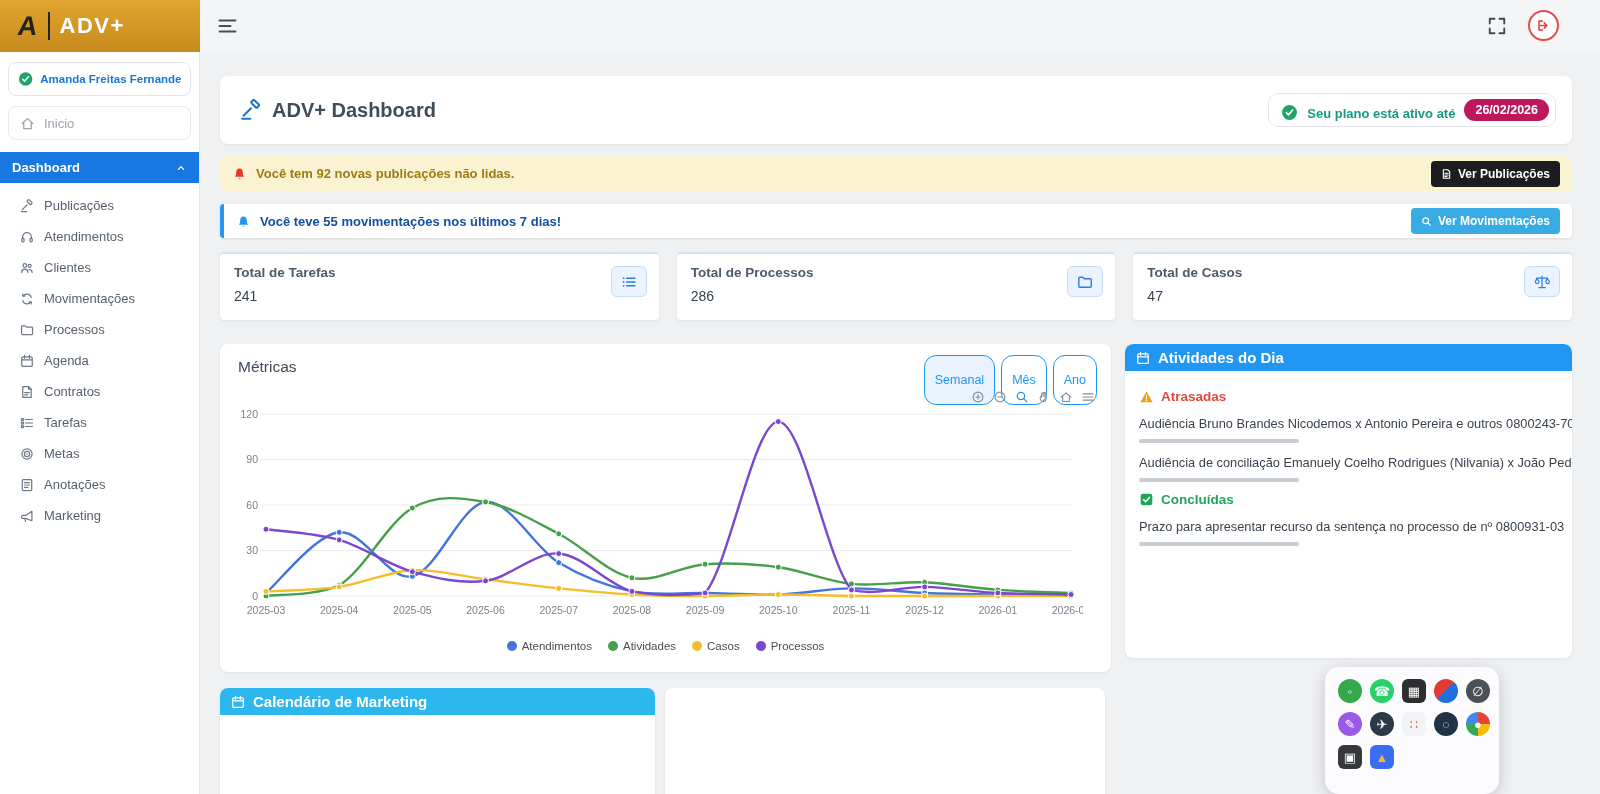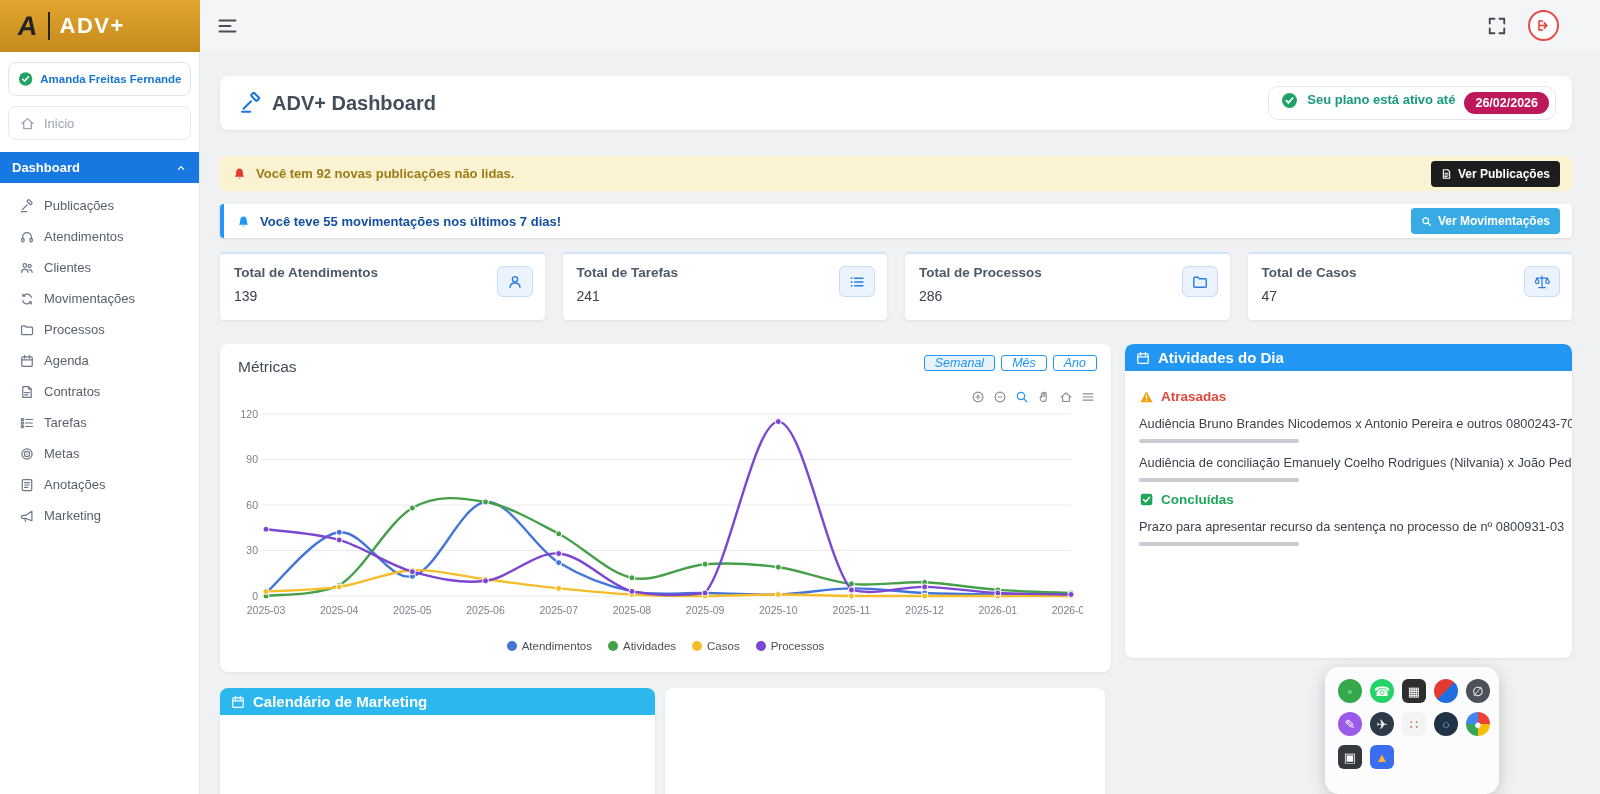--- a/index.html
+++ b/index.html
@@ -25,24 +25,24 @@
   .home-chip{margin:10px 8px 0;height:32px;border:1px solid #e6eaef;border-radius:8px;display:flex;align-items:center;gap:9px;padding:0 11px;color:#9aa4b1;font-size:13px;}
   .dash-item{margin-top:12px;height:31px;background:#1678e0;color:#fff;font-size:13px;font-weight:bold;display:flex;align-items:center;justify-content:space-between;padding:0 12px;}
   .side-children{padding:7px 0 10px;}
   .side-item{height:31px;display:flex;align-items:center;gap:10px;padding-left:20px;color:#57616e;font-size:13px;cursor:pointer;}
   .side-item .ic{color:#6e7988;display:flex;}
 
   
   .card{position:absolute;background:#fff;border-radius:8px;box-shadow:0 1px 3px rgba(16,24,40,.07);box-sizing:border-box;}
 
   
-  #title-card{left:220px;top:76px;width:1352px;height:54px;display:flex;align-items:center;padding:0 16px 0 20px;}
+  #title-card{left:220px;top:76px;width:1352px;height:68px;display:flex;align-items:center;padding:0 16px 0 20px;}
   .page-title{font-size:20px;font-weight:600;color:#414d59;margin-left:10px;}
   .spacer{flex:1;}
-  .plan-box{display:flex;align-items:flex-start;gap:9px;border:1px solid #e3e7ed;border-radius:10px;padding:5px 6px 5px 12px;background:#fff;}
+  .plan-box{display:flex;align-items:flex-end;gap:9px;border:1px solid #e3e7ed;border-radius:10px;padding:5px 6px 5px 12px;background:#fff;}
   .plan-text{font-size:13px;font-weight:bold;color:#199a80;}
   .plan-badge{background:#be185d;color:#fff;font-size:12.5px;font-weight:bold;border-radius:12px;padding:4px 11px;}
 
   
   #alert-yellow{left:220px;top:156px;width:1352px;height:35px;background:#fbf2d2;border-radius:6px;display:flex;align-items:center;gap:9px;padding:0 12px;box-shadow:none;}
   .alert-yellow-text{font-size:13px;font-weight:bold;color:#9b7c15;}
   .dark-btn{margin-left:auto;background:#1d1d1f;border-radius:4px;color:#fff;font-size:12px;font-weight:bold;padding:6px 10px;display:flex;align-items:center;gap:6px;}
   #alert-blue{left:220px;top:204px;width:1352px;height:34px;background:#fff;border-left:4px solid #2196f3;border-radius:4px;display:flex;align-items:center;gap:9px;padding:0 12px;box-shadow:0 1px 3px rgba(0,0,0,.10);}
   .alert-blue-text{font-size:13px;font-weight:bold;color:#1450a0;}
   .blue-btn{margin-left:auto;background:#38abe4;border-radius:4px;color:#fff;font-size:12px;font-weight:bold;padding:6px 10px;display:flex;align-items:center;gap:6px;}
@@ -51,21 +51,21 @@
   #stats-row{position:absolute;left:220px;top:252px;width:1352px;height:68px;display:flex;gap:18px;}
   .stat-card{flex:1;background:#fff;border-radius:4px;border-top:2px solid #cfe3fa;box-shadow:0 1px 3px rgba(0,0,0,.08);position:relative;padding:11px 14px;box-sizing:border-box;}
   .stat-label{font-size:13.5px;font-weight:600;color:#4d5a68;}
   .stat-value{font-size:14px;color:#39434e;margin-top:8px;}
   .stat-badge{position:absolute;right:12px;top:12px;width:34px;height:29px;background:#eaf3fe;border:1px solid #c7ddf6;border-radius:6px;display:flex;align-items:center;justify-content:center;color:#2a7de1;}
 
   
   #metrics-card{left:220px;top:344px;width:891px;height:328px;}
   .metrics-title{position:absolute;left:18px;top:14px;font-size:15.5px;color:#3f4a56;}
   .range-btns{position:absolute;right:14px;top:11px;display:flex;gap:6px;}
-  .range-btn{border:1px solid #2196f3;color:#2196f3;background:#fff;border-radius:3px;font-size:12.5px;padding:0 10px;font-style:italic;}
+  .range-btn{border:1px solid #2196f3;color:#2196f3;background:#fff;border-radius:12px;font-size:12.5px;padding:17px 10px;}
   .range-btn.active{background:#e8f3fe;}
   .chart-toolbar{position:absolute;right:16px;top:46px;display:flex;gap:8px;color:#878c92;align-items:center;}
   .chart-toolbar .tb{display:flex;color:#878c92;}
   .chart-toolbar .tb.sel{color:#2196f3;}
   #chart-wrap{position:absolute;left:10px;top:58px;width:860px;height:230px;}
   .tick{font-family:"Liberation Sans",sans-serif;font-size:10.5px;fill:#7b828c;}
   .legend{position:absolute;left:0;top:296px;width:100%;display:flex;justify-content:center;gap:16px;}
   .legend-item{display:flex;align-items:center;gap:5px;font-size:11.5px;color:#4a4f54;cursor:pointer;}
   .legend-dot{width:10px;height:10px;border-radius:50%;display:inline-block;background:#999;}
 
@@ -294,30 +294,20 @@
     <button class="blue-btn">
       <svg width="11" height="11" viewBox="0 0 16 16" fill="none" stroke="#fff" stroke-width="1.8" stroke-linecap="round">
           <circle cx="6.8" cy="6.8" r="4.2"></circle>
           <path d="M10 10l3.6 3.6"></path>
         </svg>
       <span>Ver Movimentações</span>
     </button>
   </section>
 
   <div id="stats-row">
-    <div class="stat-card">
-      <div class="stat-label">Total de Atendimentos</div>
-      <div class="stat-value">139</div>
-      <div class="stat-badge">
-        <svg width="16" height="16" viewBox="0 0 16 16" fill="none" stroke="currentColor" stroke-width="1.4" stroke-linecap="round">
-            <circle cx="8" cy="5.2" r="2.6"></circle>
-            <path d="M3 13.4c.3-3 2.3-4.4 5-4.4s4.7 1.4 5 4.4"></path>
-          </svg>
-      </div>
-    </div>
     <div class="stat-card">
       <div class="stat-label">Total de Tarefas</div>
       <div class="stat-value">241</div>
       <div class="stat-badge">
         <svg width="16" height="16" viewBox="0 0 16 16" fill="none" stroke="currentColor" stroke-width="1.4" stroke-linecap="round">
             <path d="M5.6 4.2h8.4M5.6 8h8.4M5.6 11.8h8.4"></path>
             <circle cx="2.6" cy="4.2" r=".9" fill="currentColor" stroke="none"></circle>
             <circle cx="2.6" cy="8" r=".9" fill="currentColor" stroke="none"></circle>
             <circle cx="2.6" cy="11.8" r=".9" fill="currentColor" stroke="none"></circle>
           </svg>

